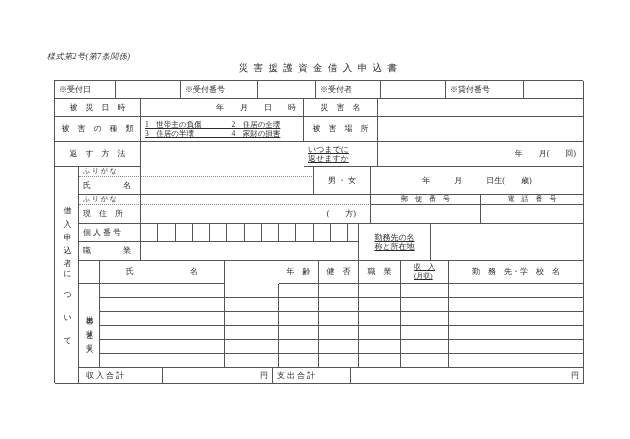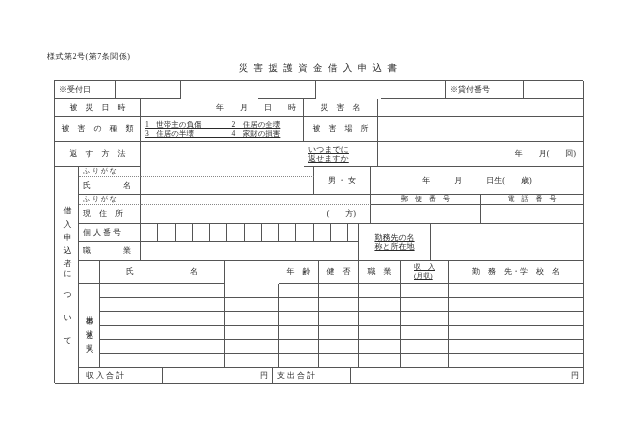--- a/index.html
+++ b/index.html
@@ -3,21 +3,21 @@
 <meta charset="utf-8">
 <style>
   :root { --line:#555; --txt:#2a2a2a; }
   * { margin:0; padding:0; box-sizing:border-box; }
   body {
     width:630px; height:439px; background:#ffffff; position:relative;
     font-family:"Liberation Serif","DejaVu Serif",serif; color:var(--txt);
     overflow:hidden;
   }
   .abs { position:absolute; }
-  #form-no { left:47px; top:51px; font-size:8px; letter-spacing:.5px; }
+  #form-no { left:47px; top:51px; font-size:8px; letter-spacing:.5px;font-style:italic; }
   #title { left:54px; top:62px; width:529px; text-align:center; font-size:9.5px; letter-spacing:1.5px; }
   #form-table {
     position:absolute; left:54px; top:80px; width:529px; height:303px;
     border-top:1px solid var(--line); border-left:1px solid var(--line);
   }
   .cell {
     position:absolute; border-right:1px solid var(--line); border-bottom:1px solid var(--line);
     font-size:8px; display:flex; align-items:center; white-space:pre;
     overflow:hidden; line-height:10px;
   }
@@ -40,21 +40,23 @@
 </head>
 <body>
 
 <div class="abs" id="form-no">様式第2号(第7条関係)</div>
 <div class="abs" id="title">災 害 援 護 資 金 借 入 申 込 書</div>
 
 <div id="form-table">
 
   <div class="cell lab" style="left:0;top:0;width:61px;height:18px">※受付日</div>
   <div class="cell" style="left:61px;top:0;width:65px;height:18px"></div>
+  <div class="cell lab" style="left:126px;top:0;width:77px;height:18px">※受付番号</div>
   <div class="cell" style="left:203px;top:0;width:58px;height:18px"></div>
+  <div class="cell lab" style="left:261px;top:0;width:65px;height:18px">※受付者</div>
   <div class="cell" style="left:326px;top:0;width:65px;height:18px"></div>
   <div class="cell lab" style="left:391px;top:0;width:78px;height:18px">※貸付番号</div>
   <div class="cell" style="left:469px;top:0;width:60px;height:18px"></div>
 
   <div class="cell ctr" style="left:0;top:18px;width:86px;height:18px">被　災　日　時</div>
   <div class="cell rgt" style="left:86px;top:18px;width:163px;height:18px">年　　月　　日　　時</div>
   <div class="cell ctr" style="left:249px;top:18px;width:74px;height:18px">災　害　名</div>
   <div class="cell" style="left:323px;top:18px;width:206px;height:18px"></div>
 
   <div class="cell ctr" style="left:0;top:36px;width:86px;height:25px">被　害　の　種　類</div>

